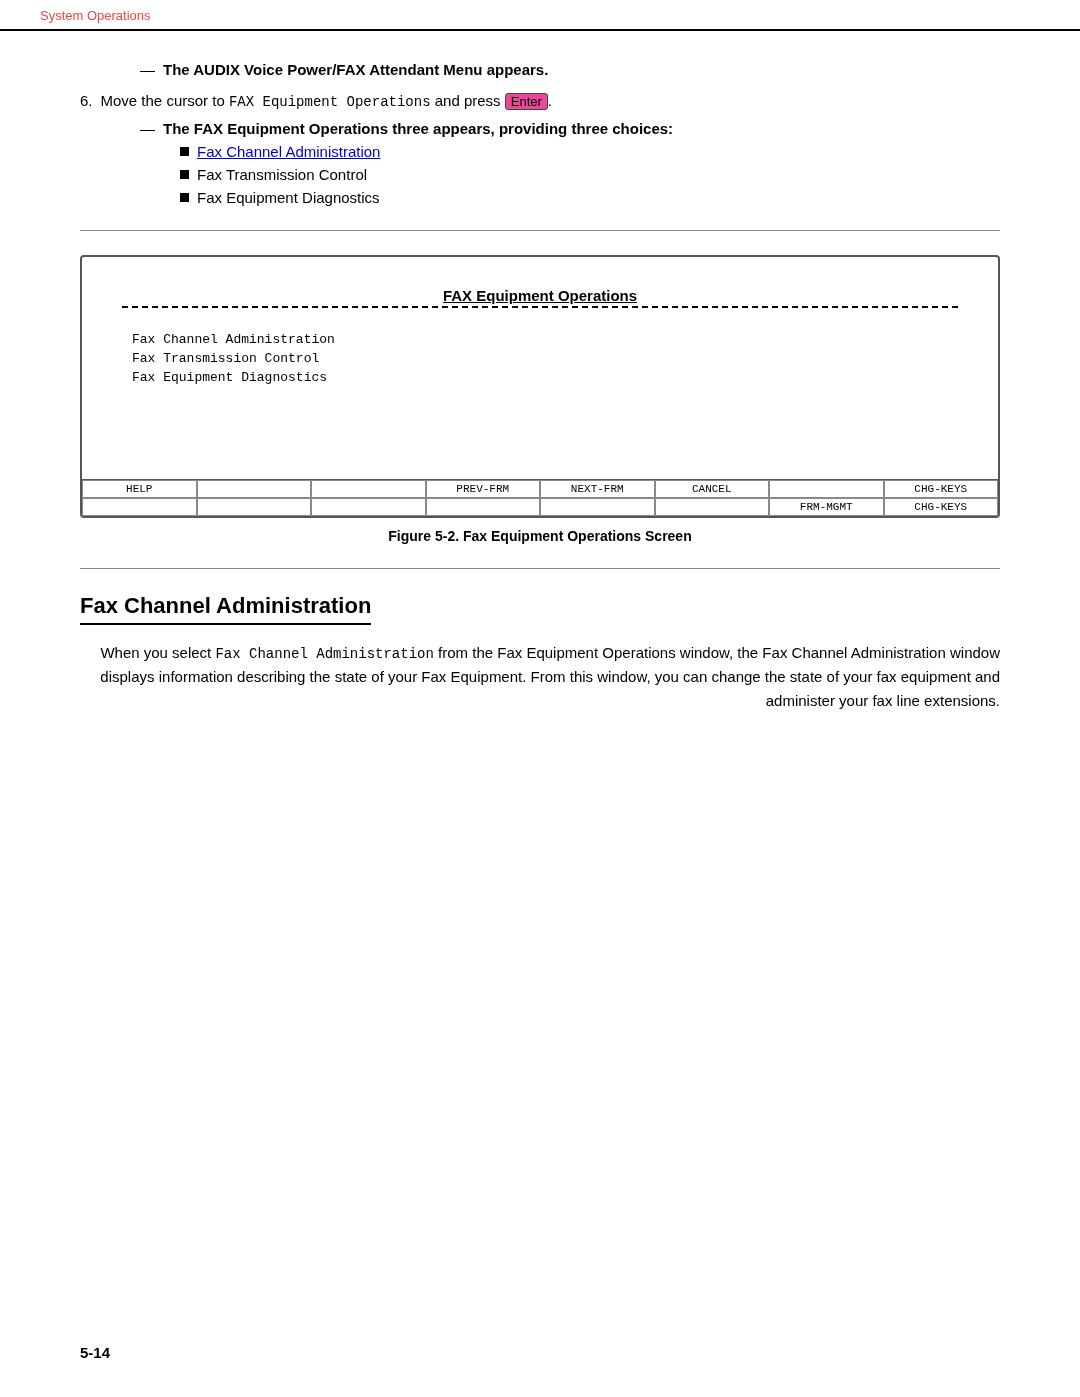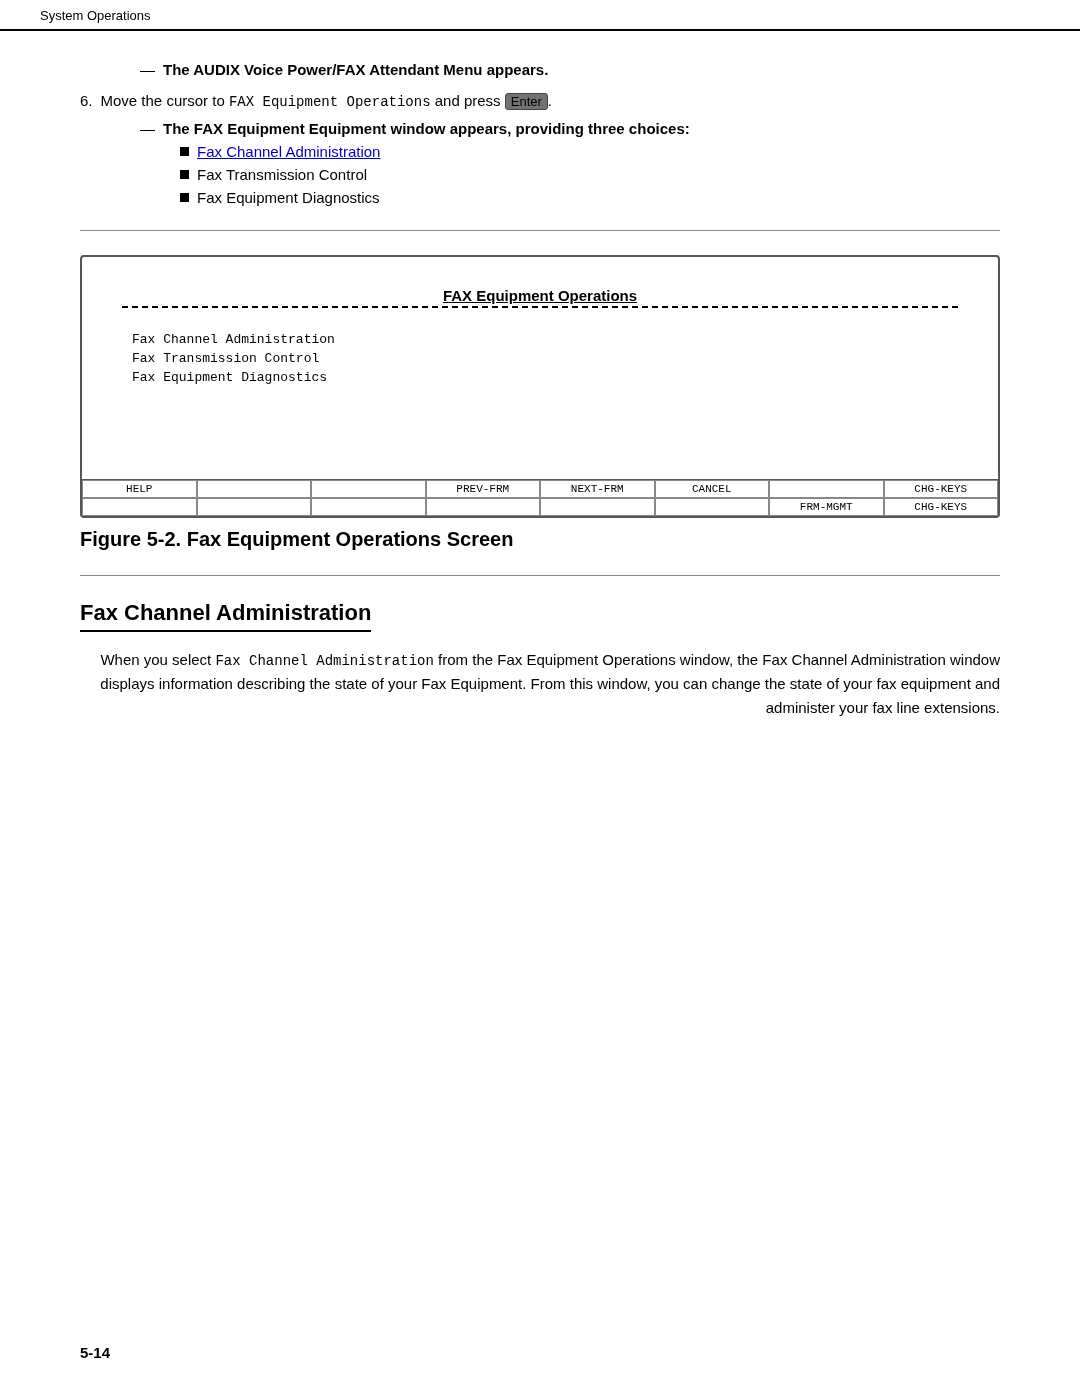--- a/index.html
+++ b/index.html
@@ -22,21 +22,21 @@
     
     .header-bar {
       display: flex;
       align-items: center;
       border-bottom: 2px solid #000;
       padding: 8px 40px 6px 40px;
       margin-bottom: 0;
     }
     .header-title {
       font-size: 13px;
-      color: #000000;
+      color: #ef4444;
     }
 
     
     .content {
       padding: 30px 80px 40px 80px;
     }
 
     
     .step-item {
       margin-bottom: 10px;
@@ -96,21 +96,21 @@
       font-size: 14px;
     }
 
     .enter-key {
       display: inline-block;
       border: 1px solid #444;
       border-radius: 3px;
       padding: 0px 5px;
       font-size: 13px;
       font-family: Arial, sans-serif;
-      background: #737373;
+      background: #ec4899;
     }
 
     
     .divider {
       border: none;
       border-top: 1px solid #888;
       margin: 24px 0;
     }
 
     
@@ -170,22 +170,22 @@
       min-width: 60px;
       text-align: center;
       font-family: 'Courier New', Courier, monospace;
       font-size: 11px;
       padding: 2px 20px;
       flex: 1;
     }
 
     
     .fig-caption {
-      font-size: 20px;
-      text-align: left;
+      font-size: 14px;
+      text-align: center;
       margin: 10px 0 24px 0;
     }
     .fig-caption strong {
       font-weight: bold;
     }
 
     
     .section-heading {
       font-size: 22px;
       font-weight: bold;
@@ -233,21 +233,21 @@
     <div class="step-item">
       <span class="step-number">6.</span>
       <span class="step-text">
         Move the cursor to <code class="inline-code">FAX Equipment Operations</code> and press <span class="enter-key">Enter</span>.
       </span>
     </div>
 
     
     <div class="sub-item" style="margin-left:60px; margin-bottom:6px;">
       <span class="dash-bullet">—</span>
-      <span class="sub-text">The FAX Equipment Equipment window appears, providing three choices:</span>
+      <span class="sub-text">The FAX Equipment Operations three appears, providing three choices:</span>
     </div>
 
     
     <div class="bullet-list">
       <div class="bullet-item">
         <span class="bullet-square"></span>
         <a class="bullet-link" href="#">Fax Channel Administration</a>
       </div>
       <div class="bullet-item">
         <span class="bullet-square"></span>

